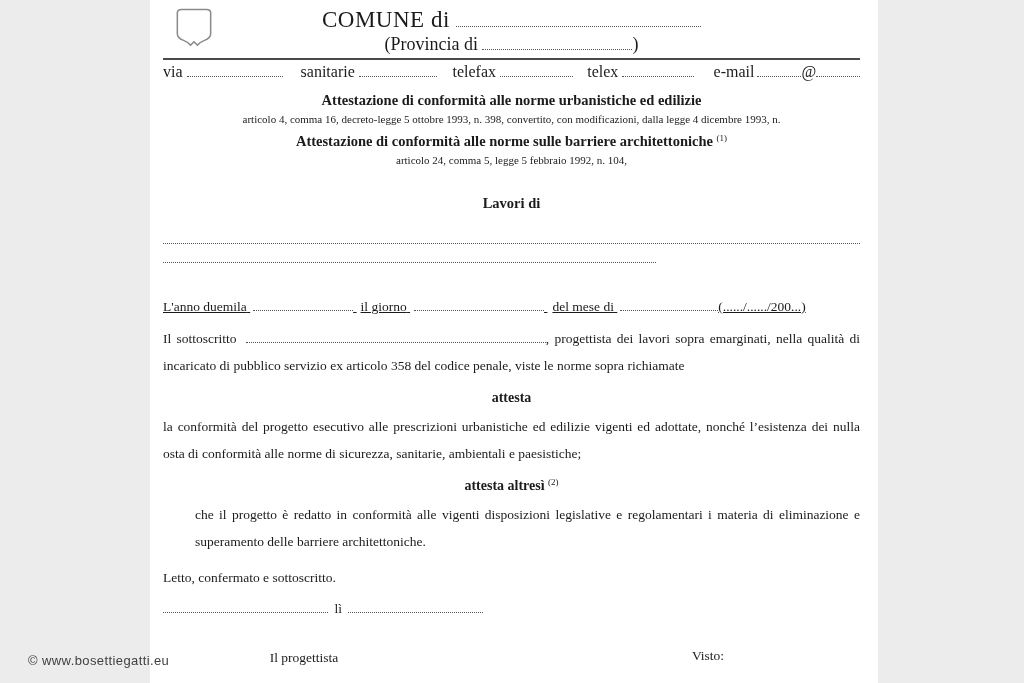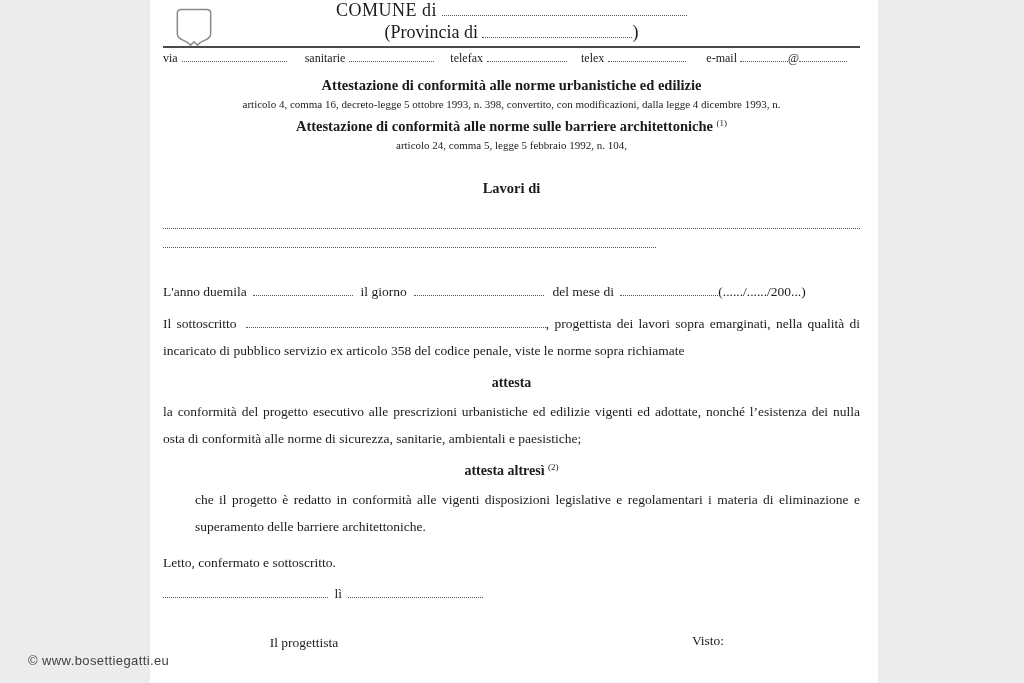--- a/index.html
+++ b/index.html
@@ -30,35 +30,36 @@
     height: 0;
   }
   
   .header { position: relative; }
   .shield {
     position: absolute; left: 12px; top: 8px;
     width: 38px; height: 40px;
   }
   .comune-line {
     text-align: center;
-    font-size: 18px;
+    font-size: 23px;
+    padding-top: 7px;
     letter-spacing: 0.5px;
   }
   .provincia-line {
     text-align: center;
     font-size: 18px;
     margin-top: 1px;
   }
   .header-rule {
     border: none;
     border-top: 2px solid #4a4a4a;
     margin: 3px 0 0 0;
   }
   .contact-line {
-    font-size: 12px;
+    font-size: 16px;
     display: flex;
     align-items: baseline;
     padding-top: 3px;
     white-space: nowrap;
   }
   .contact-line .lbl { flex: 0 0 auto; }
   .g18 { margin-left: 18px; } .g16 { margin-left: 16px; }
   .g14 { margin-left: 14px; } .g20 { margin-left: 20px; }
   
   .doc-title {
@@ -83,21 +84,21 @@
     margin-top: 27px;
   }
   .bl1 { margin-top: 31px; width: 100%; }
   .bl2 { margin-top: 18px; width: 493px; }
   
   .para {
     font-size: 13.5px;
     line-height: 27px;
   }
   .just { text-align: justify; }
-  .anno-line { margin-top: 30px; white-space: nowrap; }
+  .anno-line { margin-top: 30px; white-space: nowrap; text-decoration: underline; }
   .sottoscritto { margin-top: 5px; }
   .sec-heading {
     text-align: center;
     font-weight: bold;
     font-size: 14px;
     margin-top: 11px;
   }
   .sec-heading .uline { }
   .attesta-par { margin-top: 7px; }
   .altresi-head { margin-top: 10px; }

